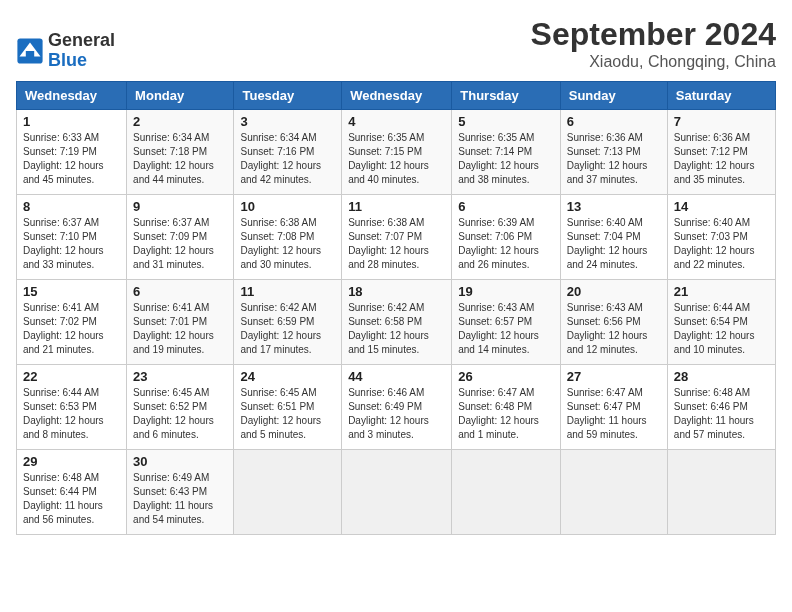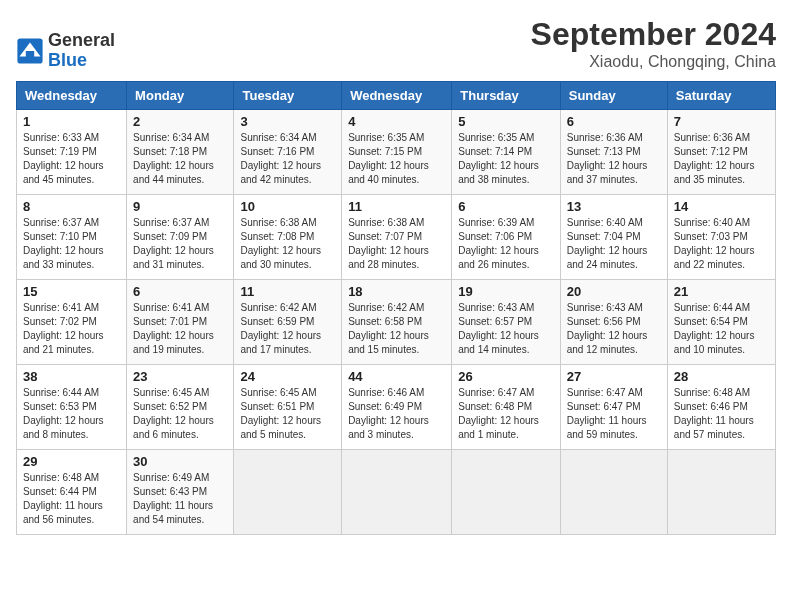--- a/index.html
+++ b/index.html
@@ -211,21 +211,21 @@
           <span class="day-number">20</span>
 <div class="day-info">Sunrise: 6:43 AM<br>Sunset: 6:56 PM<br>Daylight: 12 hours and 12 minutes.</div>
         </td>
         <td>
           <span class="day-number">21</span>
 <div class="day-info">Sunrise: 6:44 AM<br>Sunset: 6:54 PM<br>Daylight: 12 hours and 10 minutes.</div>
         </td>
       </tr>
       <tr class="week-row">
         <td>
-          <span class="day-number">38</span>
+          <span class="day-number">22</span>
 <div class="day-info">Sunrise: 6:44 AM<br>Sunset: 6:53 PM<br>Daylight: 12 hours and 8 minutes.</div>
         </td>
         <td>
           <span class="day-number">23</span>
 <div class="day-info">Sunrise: 6:45 AM<br>Sunset: 6:52 PM<br>Daylight: 12 hours and 6 minutes.</div>
         </td>
         <td>
           <span class="day-number">24</span>
 <div class="day-info">Sunrise: 6:45 AM<br>Sunset: 6:51 PM<br>Daylight: 12 hours and 5 minutes.</div>
         </td>

